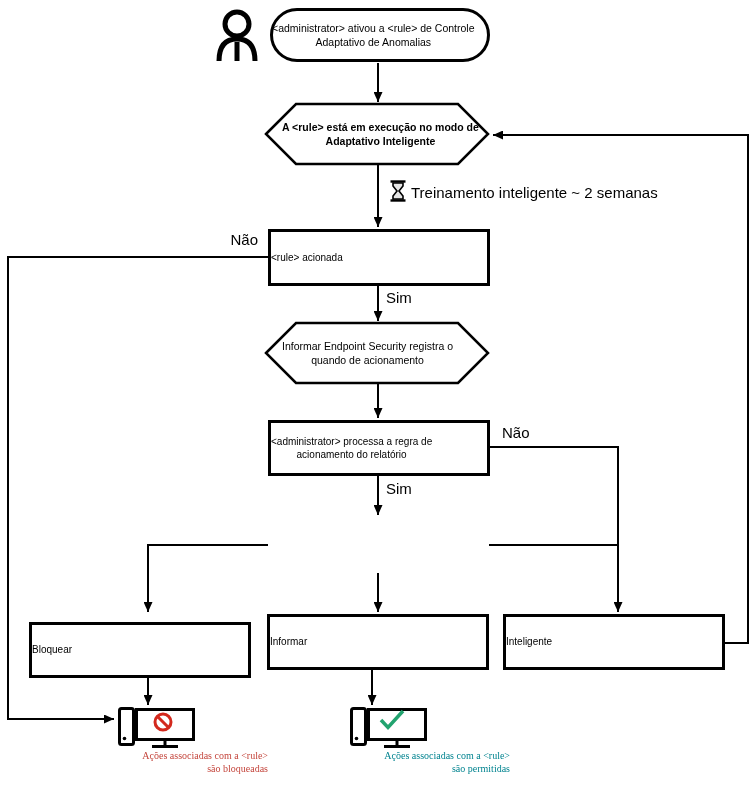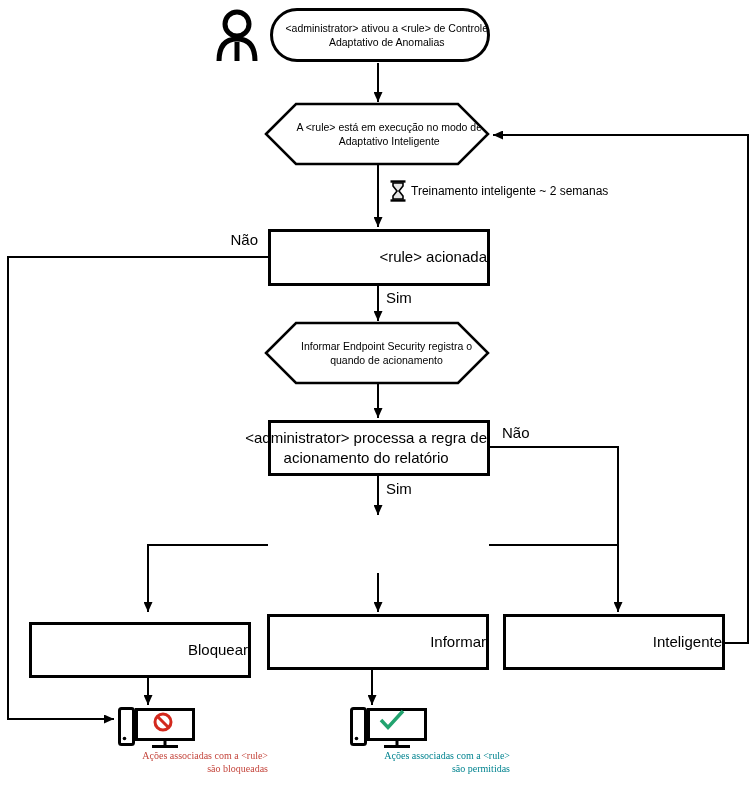--- a/index.html
+++ b/index.html
@@ -3,31 +3,31 @@
 <meta charset="utf-8">
 <style>
   html,body{margin:0;padding:0;background:#ffffff;}
   #canvas{
     position:relative;width:753px;height:791px;background:#ffffff;overflow:hidden;
     font-family:"Liberation Sans", sans-serif;color:#000;
   }
   #wires{position:absolute;left:0;top:0;width:753px;height:791px;}
   .node{
     position:absolute;box-sizing:border-box;background:#ffffff;border:3px solid #000;
-    display:flex;align-items:center;justify-content:flex-end;text-align:center;
-    font-size:15px;line-height:1.35;
+    display:flex;align-items:center;justify-content:flex-start;text-align:center;
+    font-size:10px;line-height:1.35;
   }
   .shape-text{
-    position:absolute;display:flex;align-items:center;justify-content:flex-end;
+    position:absolute;display:flex;align-items:center;justify-content:flex-start;
     text-align:center;font-size:10.5px;line-height:1.35;
   }
   .shape-text span, .node span{display:block;white-space:nowrap;}
   .edge-label{position:absolute;font-size:15px;white-space:nowrap;}
   .edge-label.right{text-align:right;}
-  .note-label{position:absolute;font-size:12px;white-space:nowrap;}
+  .note-label{position:absolute;font-size:15px;white-space:nowrap;}
   .outcome{
     position:absolute;text-align:right;font-size:10px;line-height:1.25;font-family:Liberation Serif, serif;
   }
   .outcome span{display:block;white-space:nowrap;}
   .t-blocked{color:#c4453c;}
   .t-allowed{color:#00838f;}
 </style>
 </head>
 <body>
 
@@ -95,21 +95,21 @@
     </g>
   </svg>
 
   <div class="shape-text" style="left:272px;top:10px;width:216px;height:50px;">
     <div>
       <span>&lt;administrator&gt; ativou a &lt;rule&gt; de Controle</span>
       <span>Adaptativo de Anomalias</span>
     </div>
   </div>
 
-  <div class="shape-text" style="left:292px;top:106px;width:190px;height:56px;">
+  <div class="shape-text" style="left:282px;top:106px;width:190px;height:56px;font-weight:bold;">
     <div>
       <span>A &lt;rule&gt; está em execução no modo de</span>
       <span>Adaptativo Inteligente</span>
     </div>
   </div>
 
   <div class="note-label" style="left:411px;top:184px;">Treinamento inteligente ~ 2 semanas</div>
 
   <div class="node" style="left:268px;top:229px;width:222px;height:57px;">
     <span>&lt;rule&gt; acionada</span>

